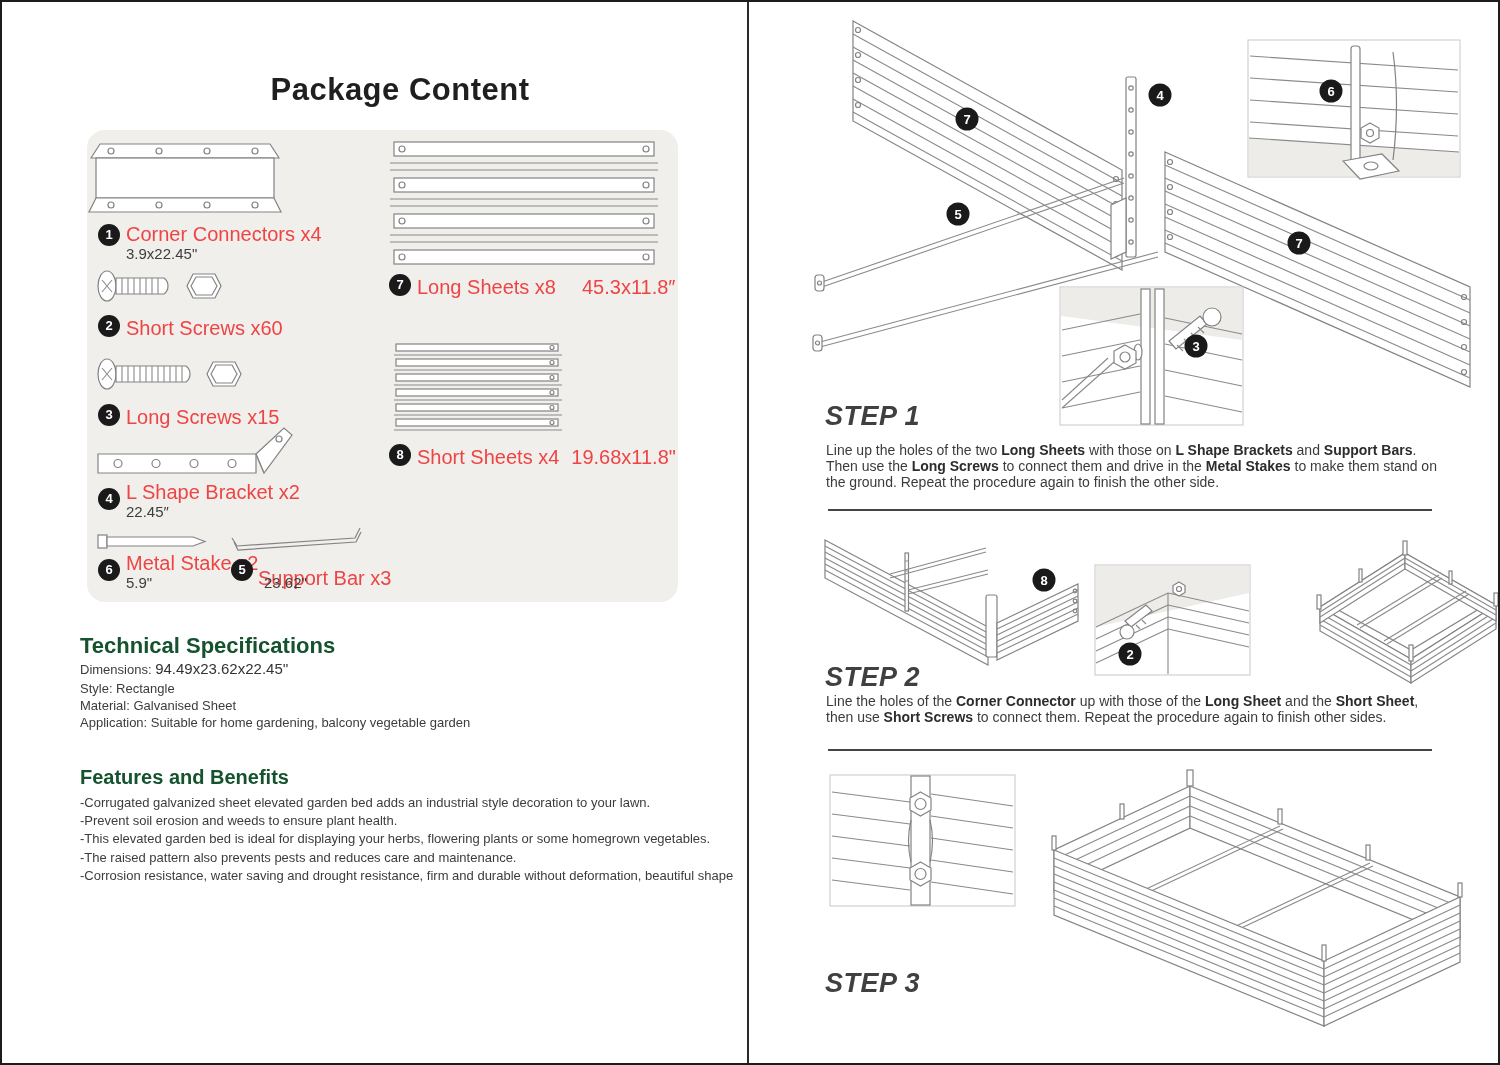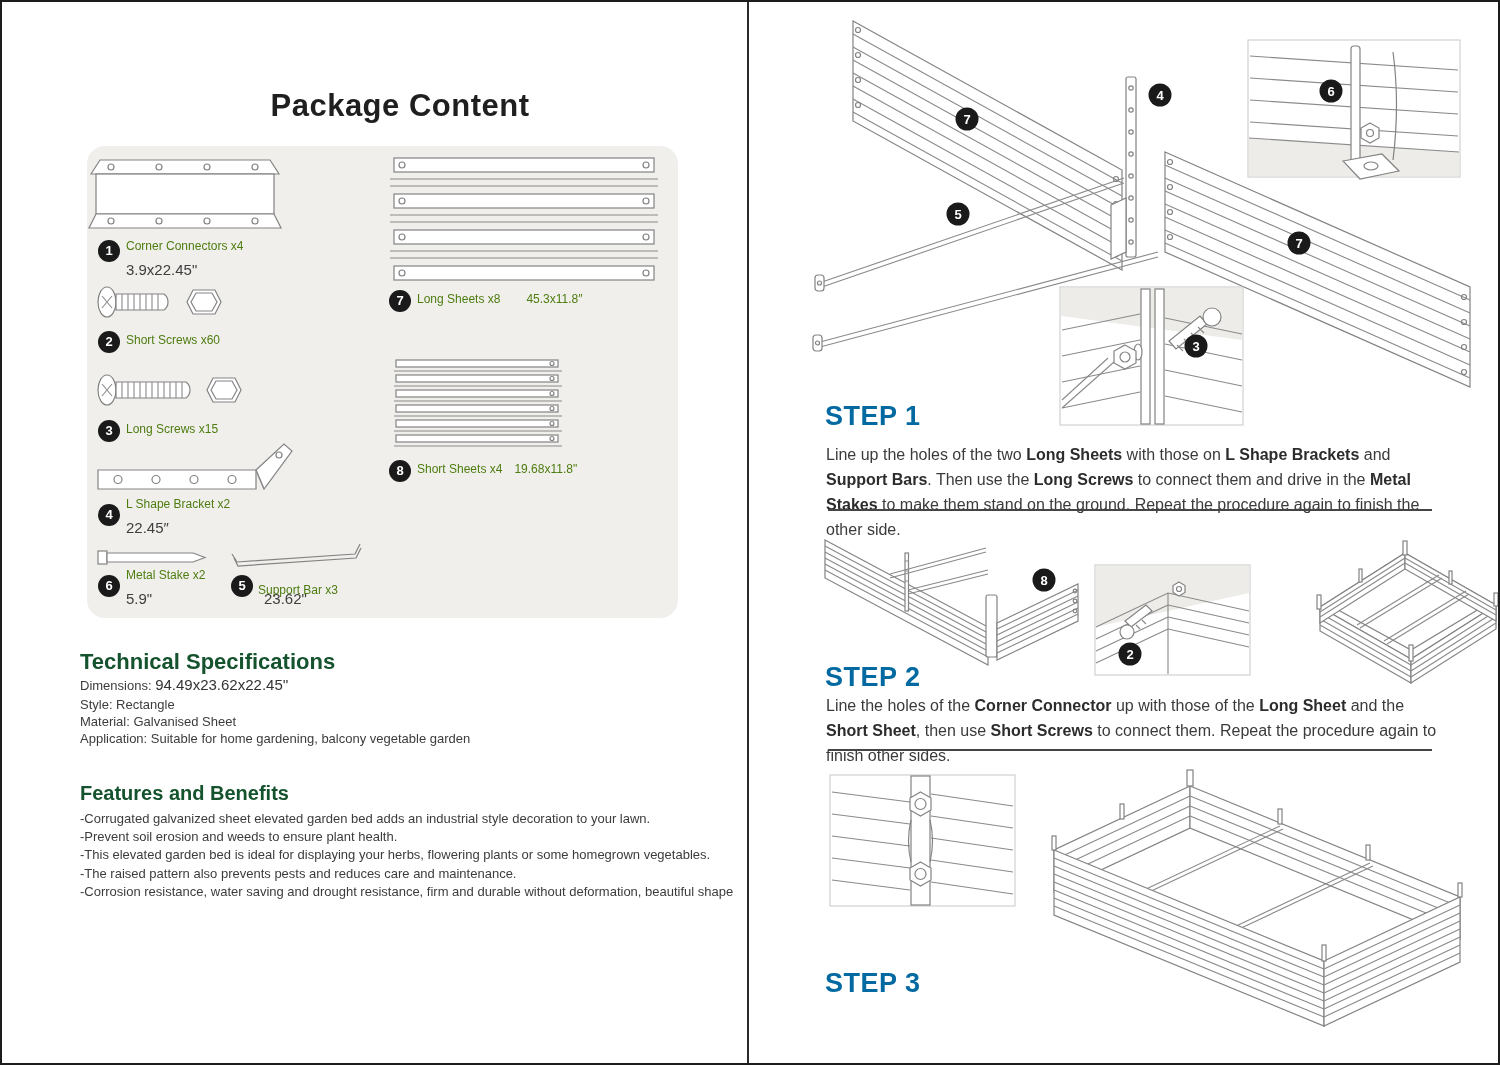--- a/index.html
+++ b/index.html
@@ -3,45 +3,45 @@
 <meta charset="utf-8">
 <style>
   html,body{margin:0;padding:0;background:#e8e8e8;}
   .page{
     position:relative;width:1500px;height:1065px;background:#ffffff;
     border:2px solid #1c1c1c;box-sizing:border-box;overflow:hidden;
     font-family:"Liberation Sans","DejaVu Sans",sans-serif;color:#3c3c3c;
   }
   .vdivider{position:absolute;left:745px;top:0;width:2px;height:1065px;background:#2a2a2a;}
   
-  .left-panel{position:absolute;left:0;top:0;width:746px;height:849px;margin-top:16px;}
+  .left-panel{position:absolute;left:0;top:0;width:746px;height:849px;}
   .page-title{position:absolute;left:60px;top:70px;width:676px;text-align:center;
     font-size:31px;font-weight:bold;color:#1f1f1f;letter-spacing:0.5px;}
   .package-box{position:absolute;left:85px;top:128px;width:591px;height:472px;
     background:#f0efec;border-radius:18px;}
   .pkg-svg{position:absolute;left:85px;top:128px;}
   .badge{position:absolute;width:22px;height:22px;border-radius:50%;background:#1a1a1a;
     color:#fff;font-size:13px;font-weight:bold;line-height:22px;text-align:center;}
-  .pk-label{position:absolute;font-size:12px;color:#4d7c0f;white-space:nowrap;}
+  .pk-label{position:absolute;font-size:20px;color:#ef4444;white-space:nowrap;}
   .pk-dim{position:absolute;font-size:15px;color:#3e3e3e;white-space:nowrap;}
   .pk-dim-inline{margin-left:26px;}
   .pk-dim-inline2{margin-left:12px;}
   .sec-h1{position:absolute;font-weight:bold;color:#14532d;white-space:nowrap;text-align:center;}
   .tech-h{left:78px;top:631px;font-size:22px;}
   .tech-line{position:absolute;left:78px;font-size:13px;color:#3c3c3c;white-space:nowrap;}
   .tech-em{font-size:15px;color:#333;}
   .feat-h{left:78px;top:764px;font-size:20px;}
   .features-list{position:absolute;left:78px;top:792px;width:640px;}
   .feat-line{display:block;font-size:13px;line-height:18.2px;color:#3c3c3c;white-space:nowrap;}
   
   .right-panel{position:absolute;left:746px;top:0;width:752px;height:1061px;}
   .dg{position:absolute;}
-  .step-title{position:absolute;font-size:27px;font-weight:bold;color:#0369a1;
-    letter-spacing:0.5px;white-space:nowrap;}
-  .step-para{position:absolute;font-size:16px;line-height:25px;color:#3b3b3b;}
+  .step-title{position:absolute;font-size:27px;font-weight:bold;color:#404040;
+    letter-spacing:0.5px;white-space:nowrap;font-style:italic;}
+  .step-para{position:absolute;font-size:14px;line-height:16px;color:#3b3b3b;}
   .step-para .b{font-weight:bold;color:#2c2c2c;}
   .hrline{position:absolute;left:80px;width:604px;height:2px;background:#454545;}
   .badge-layer{position:absolute;left:0;top:0;width:752px;height:1061px;pointer-events:none;}
   .diagram-badge{transform:translate(-50%,-50%);width:23px;height:23px;line-height:23px;}
   svg{overflow:visible;}
   .ln{stroke:#8a8a8a;stroke-width:1.1;fill:none;}
   .shp{stroke:#838383;stroke-width:1.2;fill:#ffffff;}
   .shpn{stroke:#838383;stroke-width:1.2;fill:none;}
   .box{stroke:#c8c8c8;stroke-width:1;fill:#ffffff;}
   .gry{fill:#edecE8;stroke:none;}

